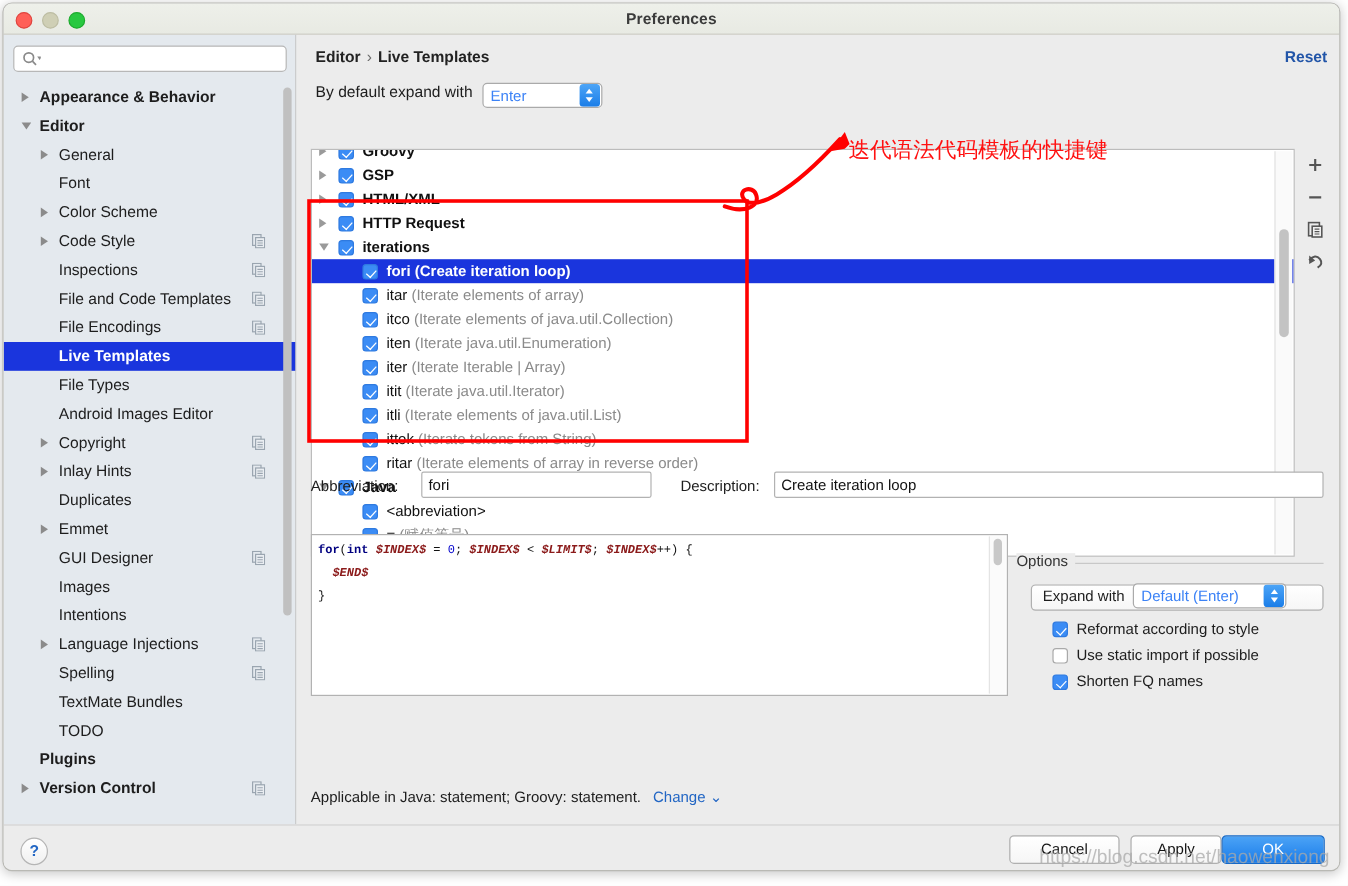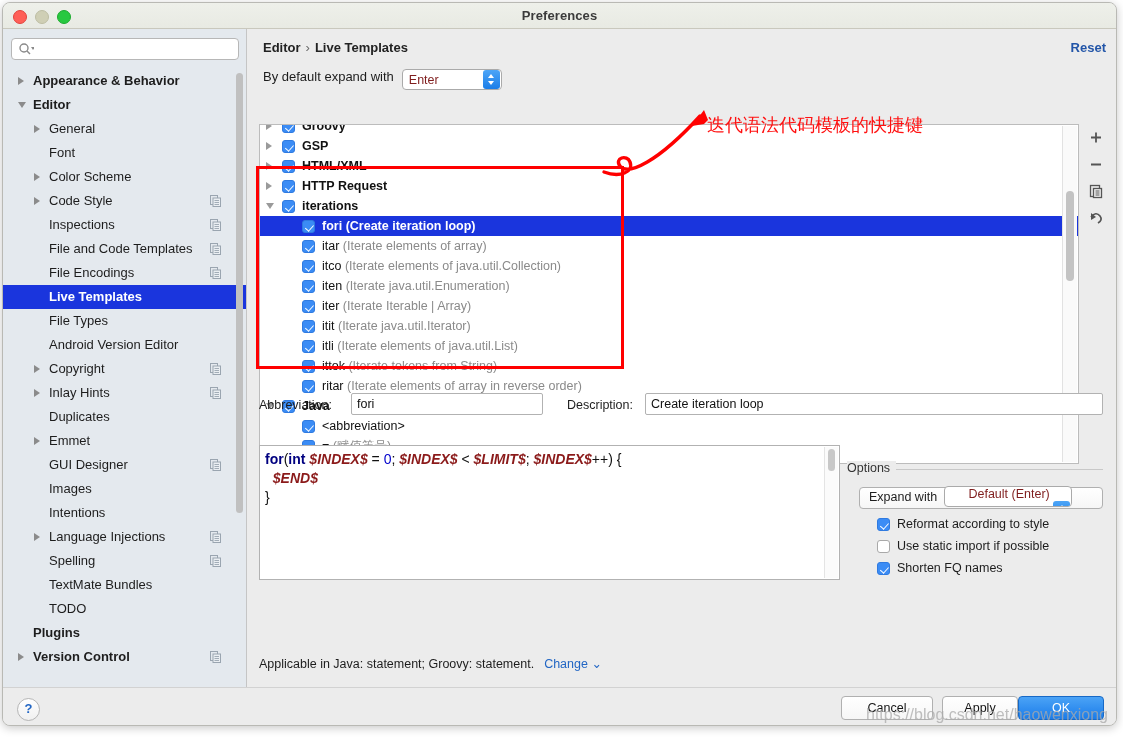--- a/index.html
+++ b/index.html
@@ -224,21 +224,21 @@
     border: 1px solid #aaaaaa;
     border-radius: 4px;
     background: #ffffff;
     display: inline-flex;
     align-items: center;
     box-sizing: border-box;
     overflow: hidden;
   }
   .popup .pval {
     font-size: 12.5px;
-    color: #7f1d1d;
+    color: #3b82f6;
     padding: 0 4px 0 6px;
     white-space: nowrap;
   }
   .popup .stepper {
     margin-left: auto;
     width: 17px;
     height: 19px;
     background: linear-gradient(to bottom, #4da5f7 0%, #1a7de8 100%);
     border-radius: 3px;
     margin-right: 1px;
@@ -409,22 +409,22 @@
     height: 135px;
     background: #ffffff;
     border: 1px solid #b2b2b2;
     box-sizing: border-box;
     overflow: hidden;
   }
   .code-text {
     position: absolute;
     left: 5px;
     top: 4px;
-    font-family: Liberation Sans, sans-serif;
-    font-size: 14px;
+    font-family: Liberation Mono, monospace;
+    font-size: 10px;
     line-height: 19px;
     white-space: pre;
     color: #111;
     margin: 0;
   }
   .kw { color: #000080; font-weight: bold; }
   .var { color: #8b1a1a; font-weight: bold; font-style: italic; }
   .num { color: #0000cc; }
   .code-vscroll-track {
     position: absolute;
@@ -666,21 +666,21 @@
             </svg></div>
           <div class="nav-item lvl1"><span class="label">File Encodings</span><svg class="copy-badge" viewBox="0 0 11 12">
               <rect x="0.5" y="0.5" width="7" height="9" fill="none" stroke="#9aa5b0" stroke-width="1"></rect>
               <rect x="3" y="3" width="7.5" height="8.5" fill="#eaeef2" stroke="#9aa5b0" stroke-width="1"></rect>
               <line x1="4.5" y1="5.5" x2="9" y2="5.5" stroke="#9aa5b0" stroke-width="0.9"></line>
               <line x1="4.5" y1="7.5" x2="9" y2="7.5" stroke="#9aa5b0" stroke-width="0.9"></line>
               <line x1="4.5" y1="9.5" x2="9" y2="9.5" stroke="#9aa5b0" stroke-width="0.9"></line>
             </svg></div>
           <div class="nav-item lvl1 sel"><span class="label">Live Templates</span></div>
           <div class="nav-item lvl1"><span class="label">File Types</span></div>
-          <div class="nav-item lvl1"><span class="label">Android Version Editor</span></div>
+          <div class="nav-item lvl1"><span class="label">Android Images Editor</span></div>
           <div class="nav-item lvl1"><span class="disc closed"></span><span class="label">Copyright</span><svg class="copy-badge" viewBox="0 0 11 12">
               <rect x="0.5" y="0.5" width="7" height="9" fill="none" stroke="#9aa5b0" stroke-width="1"></rect>
               <rect x="3" y="3" width="7.5" height="8.5" fill="#eaeef2" stroke="#9aa5b0" stroke-width="1"></rect>
               <line x1="4.5" y1="5.5" x2="9" y2="5.5" stroke="#9aa5b0" stroke-width="0.9"></line>
               <line x1="4.5" y1="7.5" x2="9" y2="7.5" stroke="#9aa5b0" stroke-width="0.9"></line>
               <line x1="4.5" y1="9.5" x2="9" y2="9.5" stroke="#9aa5b0" stroke-width="0.9"></line>
             </svg></div>
           <div class="nav-item lvl1"><span class="disc closed"></span><span class="label">Inlay Hints</span><svg class="copy-badge" viewBox="0 0 11 12">
               <rect x="0.5" y="0.5" width="7" height="9" fill="none" stroke="#9aa5b0" stroke-width="1"></rect>
               <rect x="3" y="3" width="7.5" height="8.5" fill="#eaeef2" stroke="#9aa5b0" stroke-width="1"></rect>
@@ -871,21 +871,21 @@
           <div class="code-vscroll-thumb"></div>
         </div>
       </div>
 
       <div class="opt-group">
         <div class="opt-rule"></div>
         <span class="opt-title">Options</span>
 
         <div class="opt-expand-row">
           <span class="opt-expand-label">Expand with</span>
-          <div class="popup" style="width:128px;flex-direction:column;">
+          <div class="popup" style="width:128px;">
             <span class="pval">Default (Enter)</span>
             <span class="stepper"></span>
           </div>
         </div>
 
         <div class="opt-check" style="top:56px;">
           <span class="box on"></span>
           <span class="txt">Reformat according to style</span>
         </div>
         <div class="opt-check" style="top:78px;">

